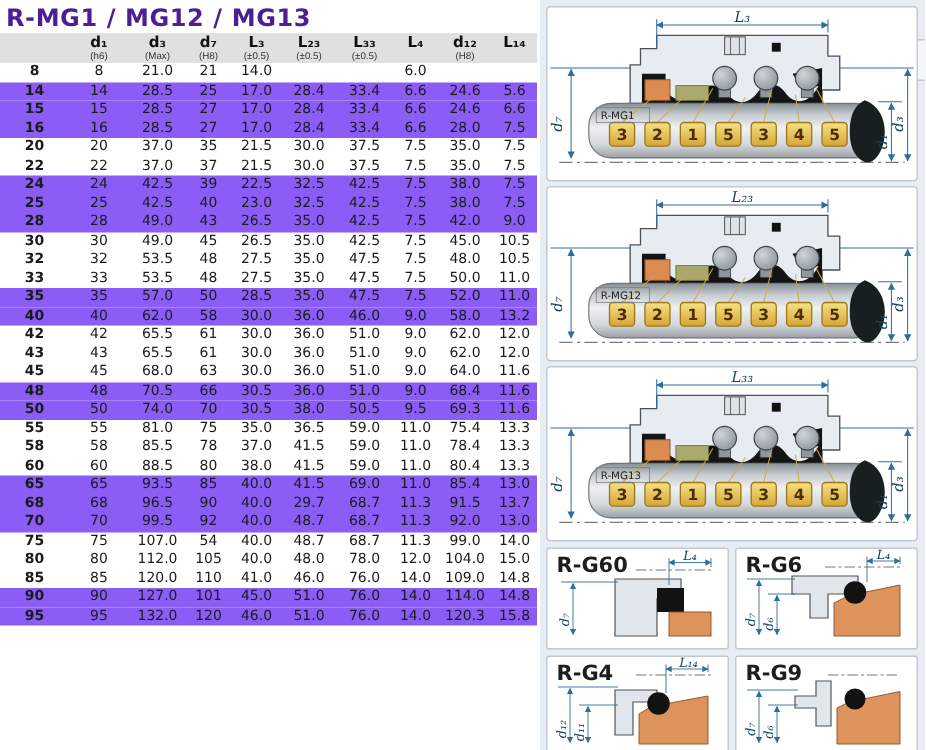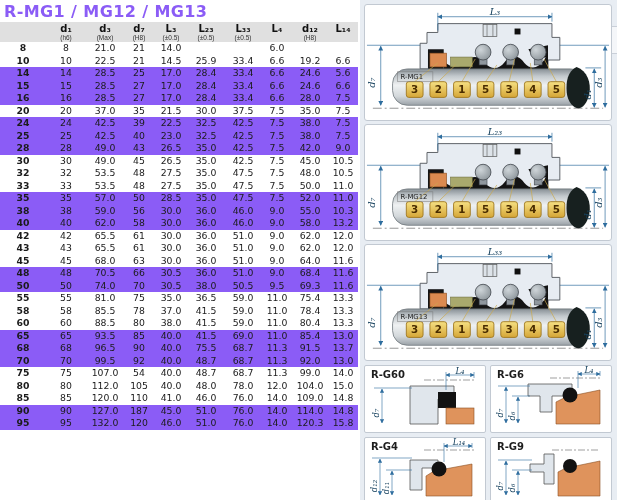--- a/index.html
+++ b/index.html
@@ -1,21 +1,21 @@
 <!DOCTYPE html>
 <html><head>
 <meta charset="utf-8">
 <style>
   html,body{margin:0;padding:0;background:#fff;}
   body{width:617px;height:500px;overflow:hidden;font-family:"Liberation Sans",sans-serif;}
   .page{position:relative;width:617px;height:500px;background:#fff;}
 
   
   .left{position:absolute;left:0;top:0;width:360px;height:500px;background:#fff;}
-  .title{margin:2px 0 1px 4px;font-size:16px;font-weight:bold;letter-spacing:.4px;color:#8b5cf6;
+  .title{margin:2px 0 1px 4px;font-size:16px;font-weight:bold;letter-spacing:.4px;color:#4c1d95;
          font-family:"DejaVu Sans",sans-serif;}
   table.dims{border-collapse:collapse;table-layout:fixed;width:358px;}
   table.dims th{background:#e0e0e0;padding:2px 0 1px;vertical-align:top;}
   th.corner{background:linear-gradient(100deg,#b2b2b2 30%,#e0e0e0 58%);}
   .h-main{display:block;font-size:10px;line-height:10px;font-weight:bold;color:#111;
           font-family:"DejaVu Sans",sans-serif;}
   .h-sub{display:block;font-size:6.5px;line-height:7px;font-weight:normal;color:#333;}
   table.dims td{height:12.5px;line-height:12.5px;padding:0;font-size:9.3px;text-align:center;
                 color:#1b1b1b;font-family:"DejaVu Sans",sans-serif;white-space:nowrap;}
   table.dims td:first-child{font-weight:bold;}
@@ -25,21 +25,21 @@
   .right{position:absolute;left:360px;top:0;width:257px;height:500px;background:#e8edf3;
          box-sizing:border-box;padding:4px 5px 4px 4px;}
   .edge-tab{position:absolute;right:0;top:26px;width:7px;height:26px;background:#f4f6f9;
             border:1px solid #c9cfd8;border-right:none;border-radius:3px 0 0 3px;}
   .d-panel{position:relative;height:115px;background:#fff;border:1px solid #c2c9d2;
            border-radius:3px;margin-bottom:3px;overflow:hidden;}
   .d-panel svg{display:block;width:100%;height:113px;}
   .mini-grid{display:grid;grid-template-columns:1fr 1fr;gap:4px;margin-top:4px;}
   .mini-panel{position:relative;height:66px;background:#fff;border:1px solid #c2c9d2;
               border-radius:2px;overflow:hidden;}
-  .mini-label{position:absolute;top:3px;left:6px;font-size:10px;font-weight:bold;color:#1d1d1d;
+  .mini-label{position:absolute;top:3px;left:6px;font-size:14px;font-weight:bold;color:#1d1d1d;
               font-family:"DejaVu Sans",sans-serif;}
   .mini-panel svg{display:block;width:100%;height:64px;}
 
   
   .dt{font-family:"DejaVu Serif",serif;font-style:italic;font-size:10px;fill:#17425f;}
   .dts{font-family:"DejaVu Serif",serif;font-style:italic;font-size:8.5px;fill:#17425f;}
   .chip-t{font-family:"DejaVu Sans",sans-serif;font-weight:bold;font-size:10.5px;fill:#4a2d00;}
   .shaft-t{font-family:"DejaVu Sans",sans-serif;font-size:7px;fill:#222;}
 </style>
 </head>
@@ -184,32 +184,20 @@
             <td>21.0</td>
             <td>21</td>
             <td>14.0</td>
             <td></td>
             <td></td>
             <td>6.0</td>
             <td></td>
             <td></td>
           </tr>
 
-          <tr>
-            <td>10</td>
-            <td>10</td>
-            <td>22.5</td>
-            <td>21</td>
-            <td>14.5</td>
-            <td>25.9</td>
-            <td>33.4</td>
-            <td>6.6</td>
-            <td>19.2</td>
-            <td>6.6</td>
-          </tr>
 
 
           <tr class="band">
             <td>14</td>
             <td>14</td>
             <td>28.5</td>
             <td>25</td>
             <td>17.0</td>
             <td>28.4</td>
             <td>33.4</td>
@@ -251,20 +239,32 @@
             <td>37.0</td>
             <td>35</td>
             <td>21.5</td>
             <td>30.0</td>
             <td>37.5</td>
             <td>7.5</td>
             <td>35.0</td>
             <td>7.5</td>
           </tr>
 
+          <tr>
+            <td>22</td>
+            <td>22</td>
+            <td>37.0</td>
+            <td>37</td>
+            <td>21.5</td>
+            <td>30.0</td>
+            <td>37.5</td>
+            <td>7.5</td>
+            <td>35.0</td>
+            <td>7.5</td>
+          </tr>
 
           <tr class="band">
             <td>24</td>
             <td>24</td>
             <td>42.5</td>
             <td>39</td>
             <td>22.5</td>
             <td>32.5</td>
             <td>42.5</td>
             <td>7.5</td>
@@ -343,32 +343,20 @@
             <td>57.0</td>
             <td>50</td>
             <td>28.5</td>
             <td>35.0</td>
             <td>47.5</td>
             <td>7.5</td>
             <td>52.0</td>
             <td>11.0</td>
           </tr>
 
-          <tr class="band">
-            <td>38</td>
-            <td>38</td>
-            <td>59.0</td>
-            <td>56</td>
-            <td>30.0</td>
-            <td>36.0</td>
-            <td>46.0</td>
-            <td>9.0</td>
-            <td>55.0</td>
-            <td>10.3</td>
-          </tr>
 
           <tr class="band">
             <td>40</td>
             <td>40</td>
             <td>62.0</td>
             <td>58</td>
             <td>30.0</td>
             <td>36.0</td>
             <td>46.0</td>
             <td>9.0</td>
@@ -493,21 +481,21 @@
             <td>85.4</td>
             <td>13.0</td>
           </tr>
 
           <tr class="band">
             <td>68</td>
             <td>68</td>
             <td>96.5</td>
             <td>90</td>
             <td>40.0</td>
-            <td>75.5</td>
+            <td>29.7</td>
             <td>68.7</td>
             <td>11.3</td>
             <td>91.5</td>
             <td>13.7</td>
           </tr>
 
           <tr class="band">
             <td>70</td>
             <td>70</td>
             <td>99.5</td>
@@ -556,21 +544,21 @@
             <td>76.0</td>
             <td>14.0</td>
             <td>109.0</td>
             <td>14.8</td>
           </tr>
 
           <tr class="band">
             <td>90</td>
             <td>90</td>
             <td>127.0</td>
-            <td>187</td>
+            <td>101</td>
             <td>45.0</td>
             <td>51.0</td>
             <td>76.0</td>
             <td>14.0</td>
             <td>114.0</td>
             <td>14.8</td>
           </tr>
 
           <tr class="band">
             <td>95</td>

